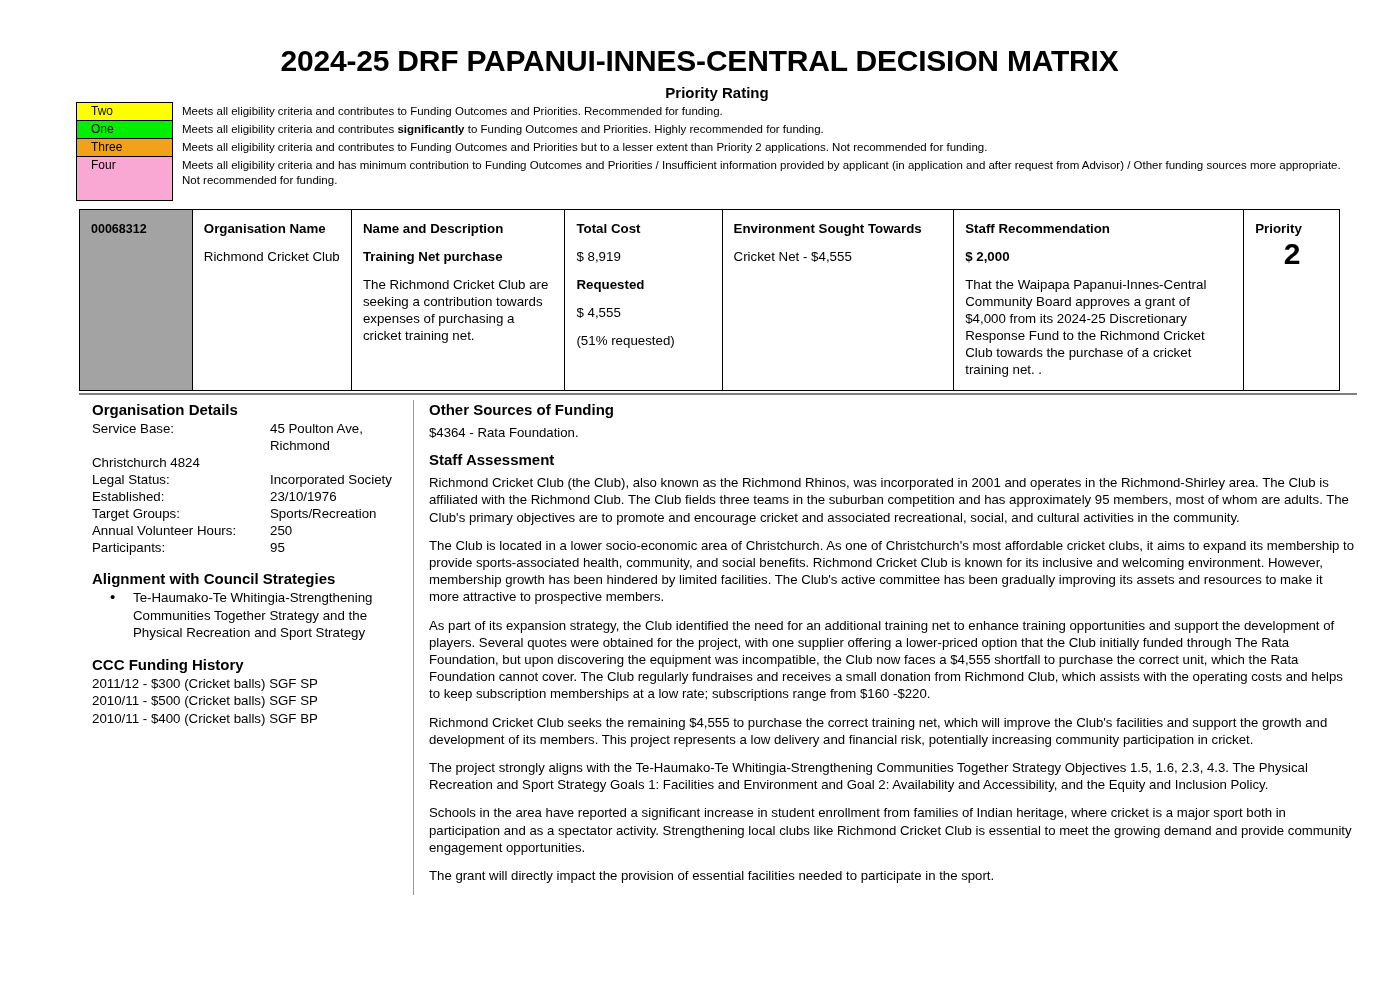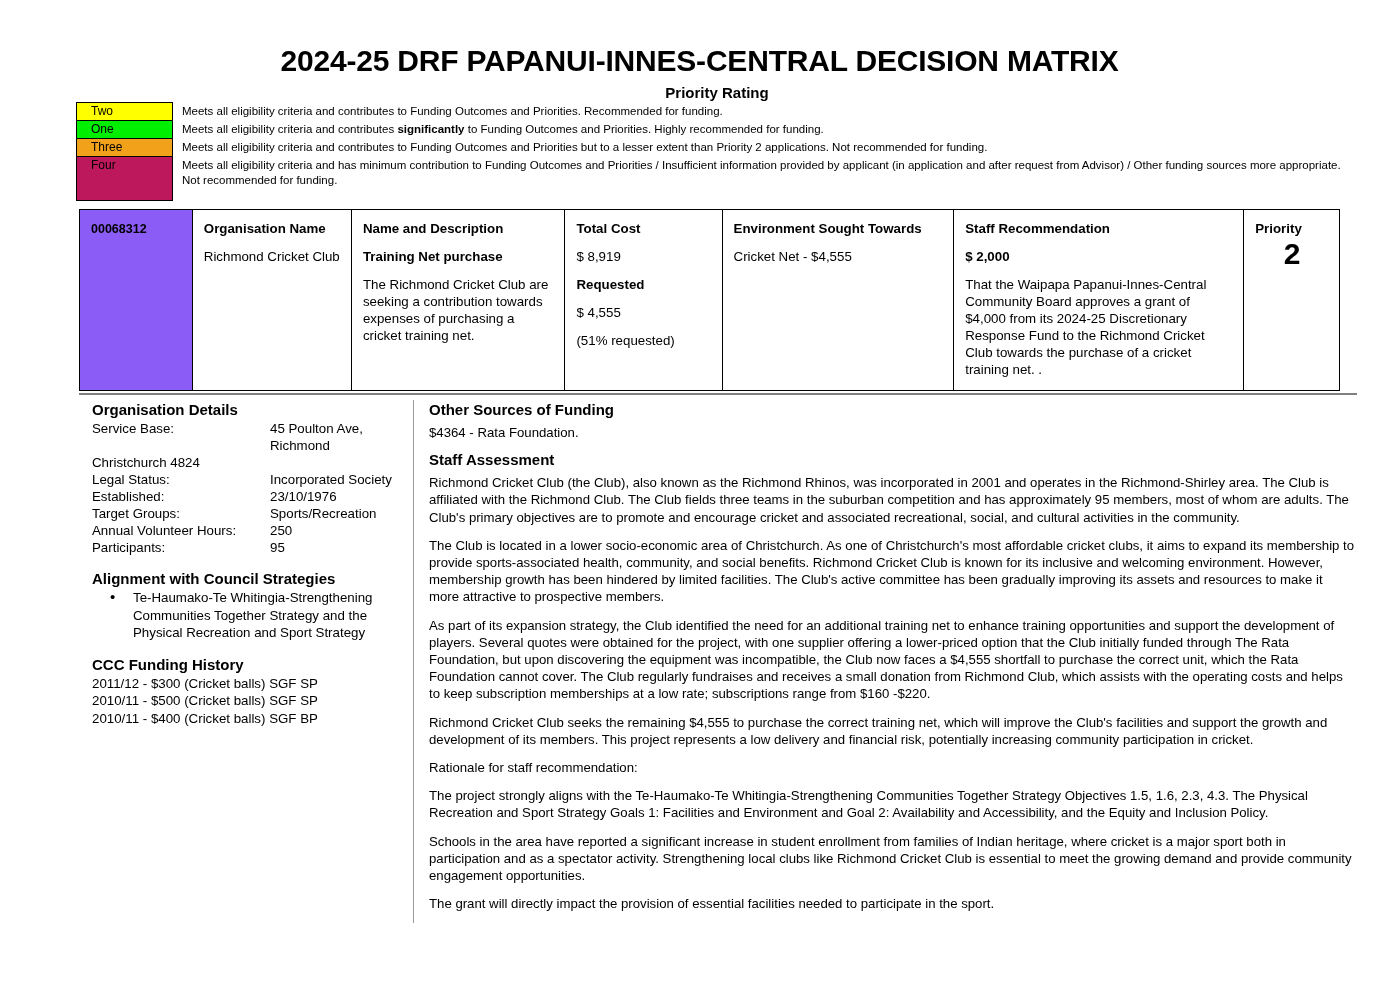--- a/index.html
+++ b/index.html
@@ -43,38 +43,38 @@
     white-space: nowrap;
   }
   td.legend-text {
     font-size: 11.5px;
     line-height: 15.5px;
     padding: 1px 0 1px 9px;
   }
   .sw-one   { background: #00EE00; }
   .sw-two   { background: #FFFF00; }
   .sw-three { background: #F2A11B; }
-  .sw-four  { background: #be185d; }
+  .sw-four  { background: #f9a8d4; }
   .sw-four-cell { height: 44px; }
 
   
   .matrix-wrap { position: absolute; left: 79px; top: 209px; width: 1261px; }
   table.matrix {
     border-collapse: collapse;
     width: 100%;
     table-layout: fixed;
   }
   table.matrix td {
     border: 1px solid #000;
     vertical-align: top;
     padding: 10px 10px 12px 11px;
     font-size: 13.3px;
     line-height: 17px;
   }
-  .col-id    { width: 112px; background: #8b5cf6; }
+  .col-id    { width: 112px; background: #a3a3a3; }
   .col-org   { width: 158px; }
   .col-name  { width: 212px; }
   .col-cost  { width: 156px; }
   .col-contr { width: 230px; }
   .col-staff { width: 288px; }
   .col-prio  { width: 95px; }
 
   .m-head { font-weight: bold; display: block; margin-bottom: 11px; }
   .m-sub  { font-weight: bold; display: block; margin-bottom: 11px; }
   .m-line { display: block; margin-bottom: 11px; }
@@ -271,21 +271,20 @@
 
       <div class="rhead">Other Sources of Funding</div>
       <p class="p-body p-tight">$4364 - Rata Foundation.</p>
 
       <div class="rhead gap">Staff Assessment</div>
 
       <p class="p-body">Richmond Cricket Club (the Club), also known as the Richmond Rhinos, was incorporated in 2001 and operates in the Richmond-Shirley area. The Club is affiliated with the Richmond Club. The Club fields three teams in the suburban competition and has approximately 95 members, most of whom are adults. The Club's primary objectives are to promote and encourage cricket and associated recreational, social, and cultural activities in the community.</p>
       <p class="p-body">The Club is located in a lower socio-economic area of Christchurch. As one of Christchurch's most affordable cricket clubs, it aims to expand its membership to provide sports-associated health, community, and social benefits. Richmond Cricket Club is known for its inclusive and welcoming environment. However, membership growth has been hindered by limited facilities. The Club's active committee has been gradually improving its assets and resources to make it more attractive to prospective members.</p>
       <p class="p-body">As part of its expansion strategy, the Club identified the need for an additional training net to enhance training opportunities and support the development of players. Several quotes were obtained for the project, with one supplier offering a lower-priced option that the Club initially funded through The Rata Foundation, but upon discovering the equipment was incompatible, the Club now faces a $4,555 shortfall to purchase the correct unit, which the Rata Foundation cannot cover. The Club regularly fundraises and receives a small donation from Richmond Club, which assists with the operating costs and helps to keep subscription memberships at a low rate; subscriptions range from $160 -$220.</p>
       <p class="p-body">Richmond Cricket Club seeks the remaining $4,555 to purchase the correct training net, which will improve the Club's facilities and support the growth and development of its members. This project represents a low delivery and financial risk, potentially increasing community participation in cricket.</p>
-      <p class="p-body">Rationale for staff recommendation:</p>
       <p class="p-body">The project strongly aligns with the Te-Haumako-Te Whitingia-Strengthening Communities Together Strategy Objectives 1.5, 1.6, 2.3, 4.3. The Physical Recreation and Sport Strategy Goals 1: Facilities and Environment and Goal 2: Availability and Accessibility, and the Equity and Inclusion Policy.</p>
       <p class="p-body">Schools in the area have reported a significant increase in student enrollment from families of Indian heritage, where cricket is a major sport both in participation and as a spectator activity. Strengthening local clubs like Richmond Cricket Club is essential to meet the growing demand and provide community engagement opportunities.</p>
       <p class="p-body">The grant will directly impact the provision of essential facilities needed to participate in the sport.</p>
 
     </div>
   </div>
 
 </div>
 
 </body></html>

